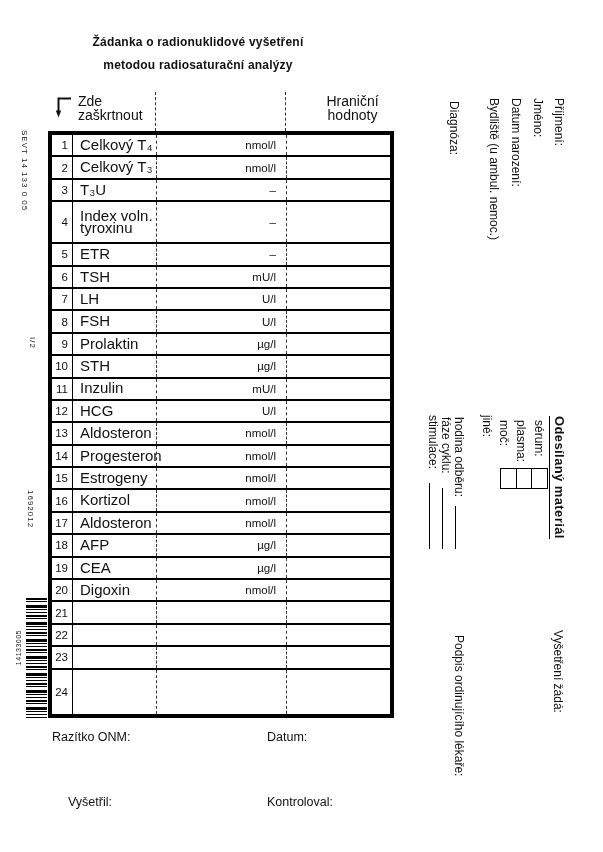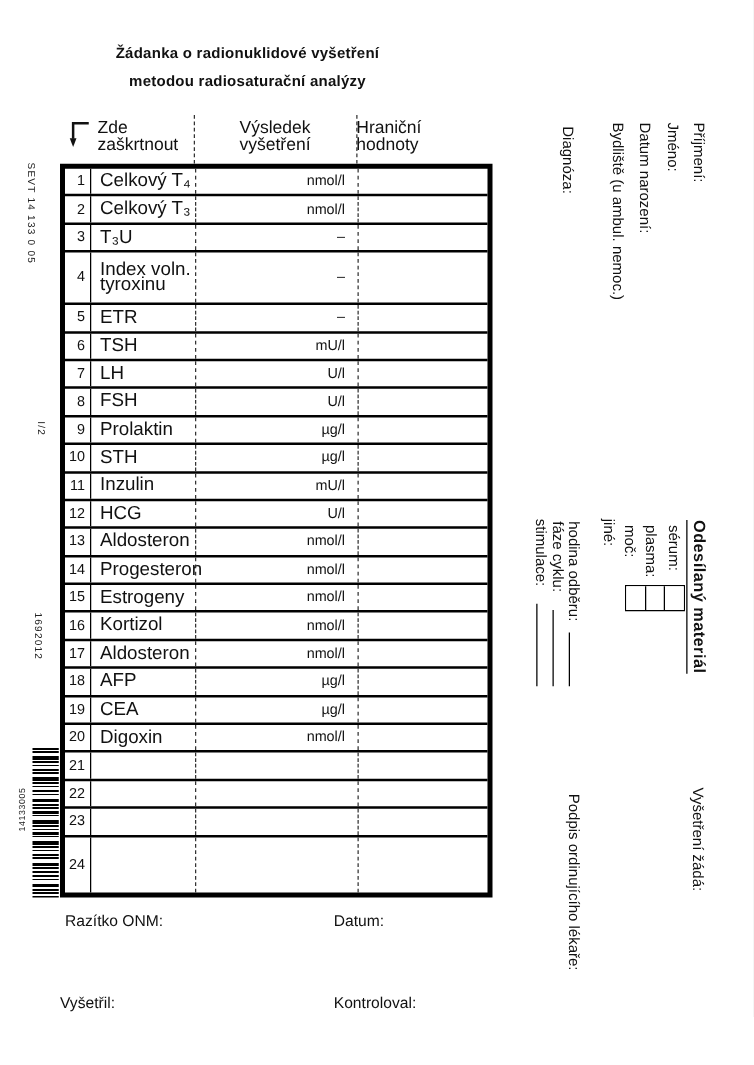--- a/index.html
+++ b/index.html
@@ -9,21 +9,21 @@
   }
   
   .title{
     position:absolute;left:38px;top:31px;width:320px;text-align:center;
     font-weight:bold;font-size:12px;line-height:22.5px;letter-spacing:0.2px;
   }
   
   .th{position:absolute;top:94px;font-size:14px;line-height:14px;}
   .th-zde{left:78px;text-align:left;}
   .th-vysledek{left:155px;width:130px;text-align:center;}
-  .th-hranicni{left:285px;width:109px;}
+  .th-hranicni{left:298px;width:109px;text-align:center;}
   .arrow{position:absolute;left:55px;top:96px;}
   .hdash{position:absolute;top:92px;height:39px;width:0;border-left:1px dashed #333;}
   .hdash.d1{left:155px}.hdash.d2{left:285px}
   
   .rtable{
     position:absolute;left:48px;top:131px;width:346px;height:587px;
     border:4px solid #000;box-sizing:border-box;display:flex;flex-direction:column;background:#fff;
   }
   .trow{display:flex;align-items:stretch;height:22.4px;flex:none;
     border-bottom:2px solid #000;box-sizing:border-box;}
@@ -73,24 +73,20 @@
   <span class="arrow">
     <svg width="18" height="26" viewBox="0 0 18 26">
       <path d="M16 2.5 H3.5 V15" fill="none" stroke="#111" stroke-width="2"></path>
       <path d="M0.8 14.5 L6.2 14.5 L3.5 21.5 Z" fill="#111"></path>
     </svg>
   </span>
   <div class="th th-zde">
     <div>Zde</div>
     <div>zaškrtnout</div>
   </div>
-  <div class="th th-vysledek">
-    <div>Výsledek</div>
-    <div>vyšetření</div>
-  </div>
   <div class="th th-hranicni">
     <div>Hraniční</div>
     <div>hodnoty</div>
   </div>
   <div class="hdash d1"></div>
   <div class="hdash d2"></div>
 
   <div class="rtable" id="table-body">
       <div class="trow">
         <div class="c-num">1</div>
@@ -267,16 +263,16 @@
   <span class="vtext" style="left:452px;top:635px">Podpis ordinujícího lékaře:</span>
 
   <span class="vtext code" style="left:20px;top:130px">SEVT 14 133 0 05</span>
   <span class="vtext code" style="left:28px;top:337px">I/2</span>
   <span class="vtext code" style="left:26px;top:490px">1692012</span>
   <div class="barcode"></div>
   <span class="barcode-num">14133005</span>
 
   <span class="flabel" style="left:52px;top:730px">Razítko ONM:</span>
   <span class="flabel" style="left:267px;top:730px">Datum:</span>
-  <span class="flabel" style="left:48px;top:795px">Vyšetřil:</span>
+  <span class="flabel" style="left:68px;top:795px">Vyšetřil:</span>
   <span class="flabel" style="left:267px;top:795px">Kontroloval:</span>
 
 </div>
 
 </body></html>

